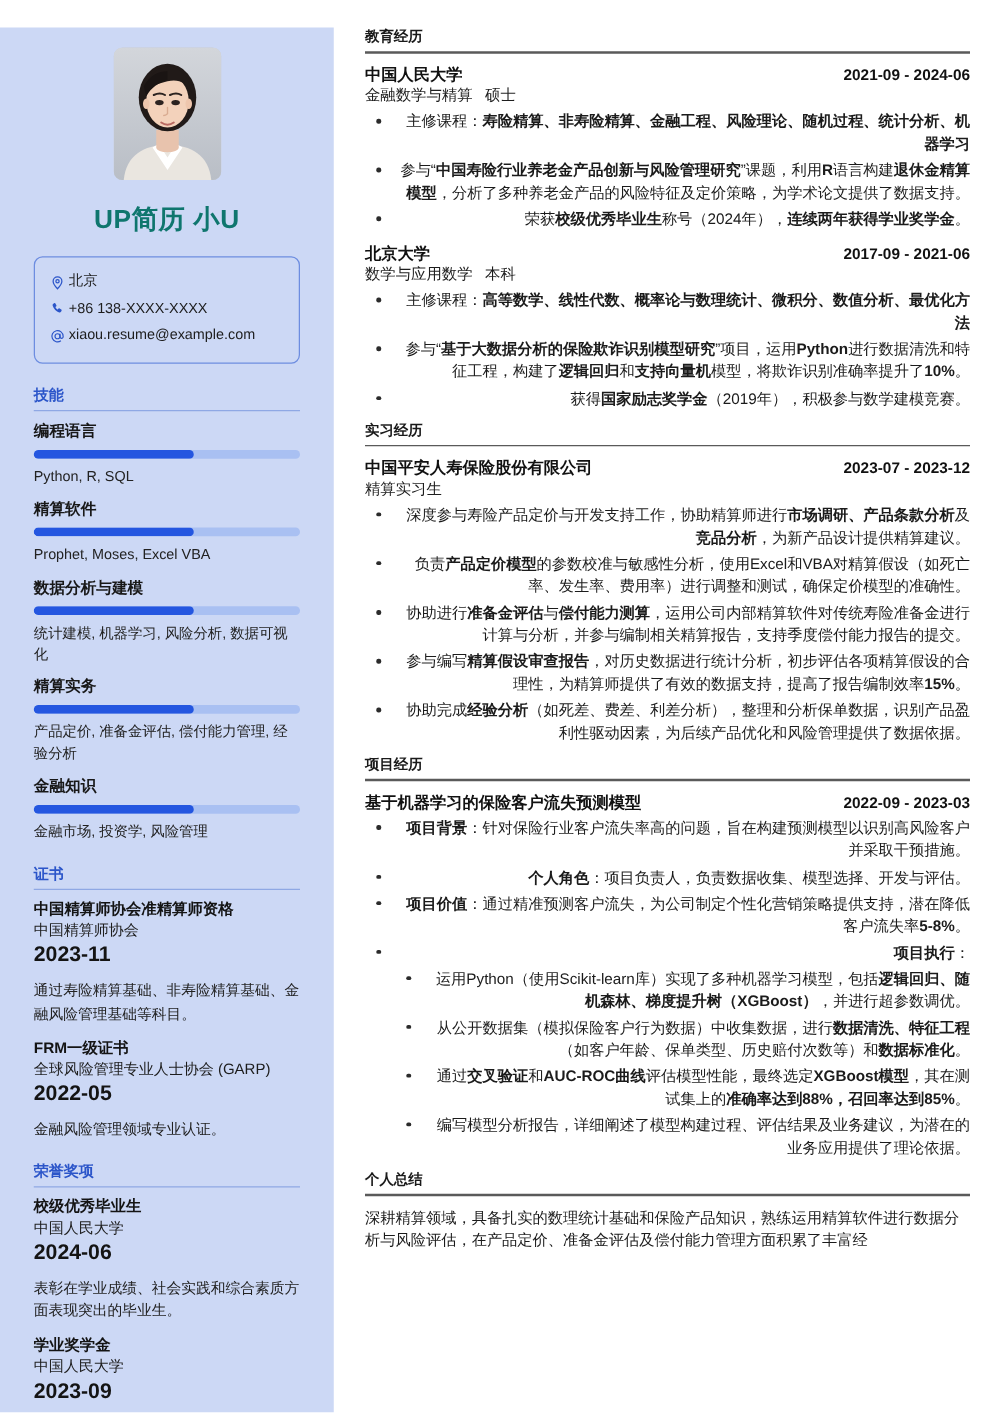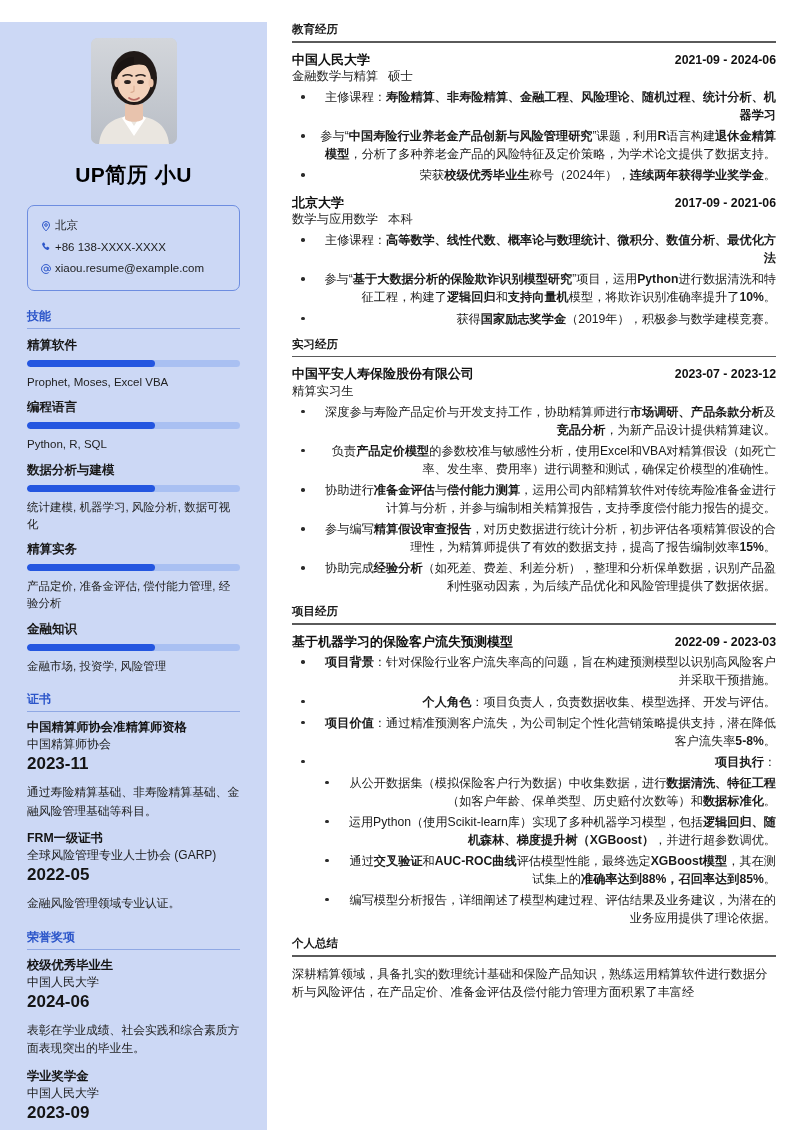--- a/index.html
+++ b/index.html
@@ -39,21 +39,21 @@
     overflow: hidden;
     position: relative;
     background: #c9ccd2;
   }
   .avatar svg { display: block; width: 100%; height: 100%; }
 
   .name {
     text-align: center;
     font-size: 21px;
     font-weight: 700;
-    color: #000000;
+    color: #0f766e;
     margin-top: 17px;
     letter-spacing: 0.5px;
   }
 
   .contact-card {
     margin-top: 16px;
     border: 1px solid #6d8de0;
     border-radius: 7px;
     padding: 9px 11px 10px 11px;
   }
@@ -312,33 +312,33 @@
         </span>
         <span>xiaou.resume@example.com</span>
       </div>
     </div>
 
     <section class="side-sec">
       <div class="side-sec-title">技能</div>
       <div class="side-sec-rule"></div>
 
       <div class="skill">
+        <div class="skill-name">编程语言</div>
+        <div class="skill-track">
+          <div class="skill-fill" style="width: 60%;"></div>
+        </div>
+        <div class="skill-desc">Python, R, SQL</div>
+      </div>
+
+      <div class="skill">
         <div class="skill-name">精算软件</div>
         <div class="skill-track">
           <div class="skill-fill" style="width: 60%;"></div>
         </div>
         <div class="skill-desc">Prophet, Moses, Excel VBA</div>
-      </div>
-
-      <div class="skill">
-        <div class="skill-name">编程语言</div>
-        <div class="skill-track">
-          <div class="skill-fill" style="width: 60%;"></div>
-        </div>
-        <div class="skill-desc">Python, R, SQL</div>
       </div>
 
       <div class="skill">
         <div class="skill-name">数据分析与建模</div>
         <div class="skill-track">
           <div class="skill-fill" style="width: 60%;"></div>
         </div>
         <div class="skill-desc">统计建模, 机器学习, 风险分析, 数据可视化</div>
       </div>
 
@@ -466,22 +466,22 @@
       <div class="entry">
         <div class="entry-head">
           <span class="entry-title">基于机器学习的保险客户流失预测模型</span>
           <span class="entry-date">2022-09 - 2023-03</span>
         </div>
         <ul class="bullets">
           <li><b>项目背景</b>：针对保险行业客户流失率高的问题，旨在构建预测模型以识别高风险客户并采取干预措施。</li>
           <li><b>个人角色</b>：项目负责人，负责数据收集、模型选择、开发与评估。</li>
           <li><b>项目价值</b>：通过精准预测客户流失，为公司制定个性化营销策略提供支持，潜在降低客户流失率<b>5-8%</b>。</li>
           <li><b>项目执行</b>：<ul class="bullets sub">
+              <li>运用Python（使用Scikit-learn库）实现了多种机器学习模型，包括<b>逻辑回归、随机森林、梯度提升树（XGBoost）</b>，并进行超参数调优。</li>
               <li>从公开数据集（模拟保险客户行为数据）中收集数据，进行<b>数据清洗、特征工程</b>（如客户年龄、保单类型、历史赔付次数等）和<b>数据标准化</b>。</li>
-              <li>运用Python（使用Scikit-learn库）实现了多种机器学习模型，包括<b>逻辑回归、随机森林、梯度提升树（XGBoost）</b>，并进行超参数调优。</li>
               <li>通过<b>交叉验证</b>和<b>AUC-ROC曲线</b>评估模型性能，最终选定<b>XGBoost模型</b>，其在测试集上的<b>准确率达到88%，召回率达到85%</b>。</li>
               <li>编写模型分析报告，详细阐述了模型构建过程、评估结果及业务建议，为潜在的业务应用提供了理论依据。</li>
             </ul></li>
         </ul>
       </div>
     </section>
 
     <section class="main-sec">
       <div class="main-sec-title">个人总结</div>
       <div class="main-sec-rule"></div>

